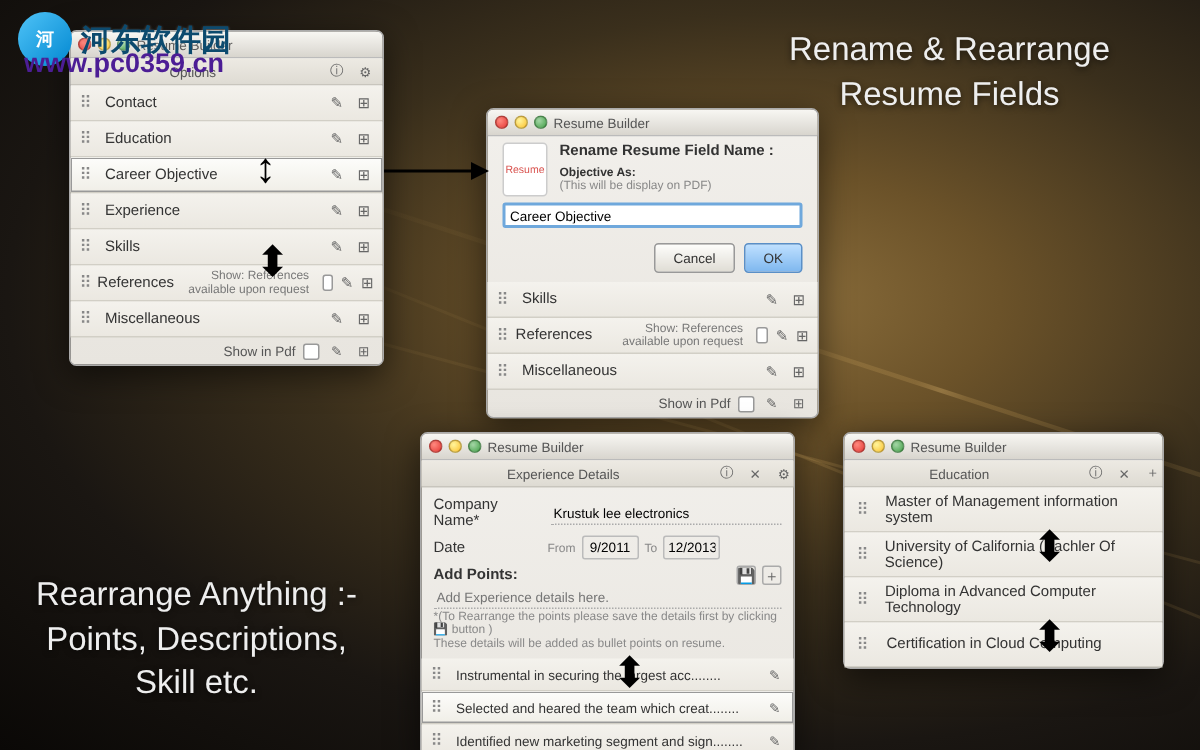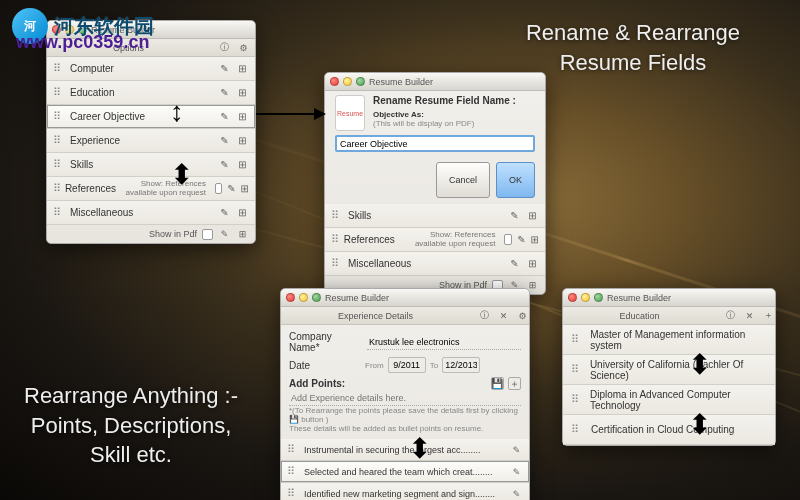--- a/index.html
+++ b/index.html
@@ -29,21 +29,21 @@
 .grip{width:12px;color:#888;font-size:11px;letter-spacing:-2px}
 .rlabel{flex:1}
 .rnote{font-size:8px;color:#777;line-height:1.1;text-align:right;margin-right:4px}
 .chk{width:11px;height:11px;border:1px solid #999;border-radius:2px;background:#fff}
 .ico{width:13px;height:13px;color:#666;display:flex;align-items:center;justify-content:center}
 .footer{height:18px;display:flex;align-items:center;justify-content:flex-end;padding:0 6px;gap:5px;font-size:9px;color:#555}
 .dlg-body{padding:4px 10px}
 .dlg-icon{width:30px;height:36px;background:#fff;border:1px solid #ccc;border-radius:3px;display:inline-flex;align-items:center;justify-content:center;font-size:7px;color:#d9534f;float:left;margin-right:8px}
 .dlg-field{width:100%;height:17px;border:2px solid #6fa8dc;border-radius:2px;background:#fff;padding:0 3px;font-size:9px;margin-top:4px}
 .dlg-btns{display:flex;justify-content:flex-end;gap:6px;padding:6px 10px}
-.btn{height:36px;padding:0 12px;border:1px solid #999;border-radius:3px;background:linear-gradient(#fdfdfb,#e0ddd5);font-size:9px;display:flex;align-items:center}
+.btn{height:20px;padding:0 12px;border:1px solid #999;border-radius:3px;background:linear-gradient(#fdfdfb,#e0ddd5);font-size:9px;display:flex;align-items:center}
 .btn.primary{background:linear-gradient(#bfe0ff,#7fb8ef);border-color:#5a8fc7}
 .arrow{position:absolute;z-index:40}
 .arrow-line{stroke:#000;stroke-width:2;fill:none}
 .arrow-head{fill:#000}
 .upd{position:absolute;font-size:28px;color:#000}
 .input-line{width:100%;height:16px;border:none;border-bottom:1px dotted #aaa;background:transparent;font-size:9px;padding:0 2px}
 .small{font-size:8px;color:#888}
 .bullets .row{height:22px;font-size:9px}
 .tb-center{flex:1;text-align:center}
 .edu-row{height:30px;display:flex;align-items:center;padding:0 8px;gap:8px;background:linear-gradient(#f4f2ed,#ebe8e1);border-bottom:1px solid #d2cfc6;font-size:10px}
@@ -79,21 +79,21 @@
   <div class="toolbar">
     <span class="tb-center">Options</span>
     <span class="tb-right">
       <span class="ico">ⓘ</span>
       <span class="ico">⚙</span>
     </span>
   </div>
   <div id="opt-rows">
       <div class="row">
     <span class="grip">⠿</span>
-    <span class="rlabel">Computer</span>
+    <span class="rlabel">Contact</span>
 
     <span class="ico">✎</span>
     <span class="ico">⊞</span>
   </div>
       <div class="row">
     <span class="grip">⠿</span>
     <span class="rlabel">Education</span>
 
     <span class="ico">✎</span>
     <span class="ico">⊞</span>

